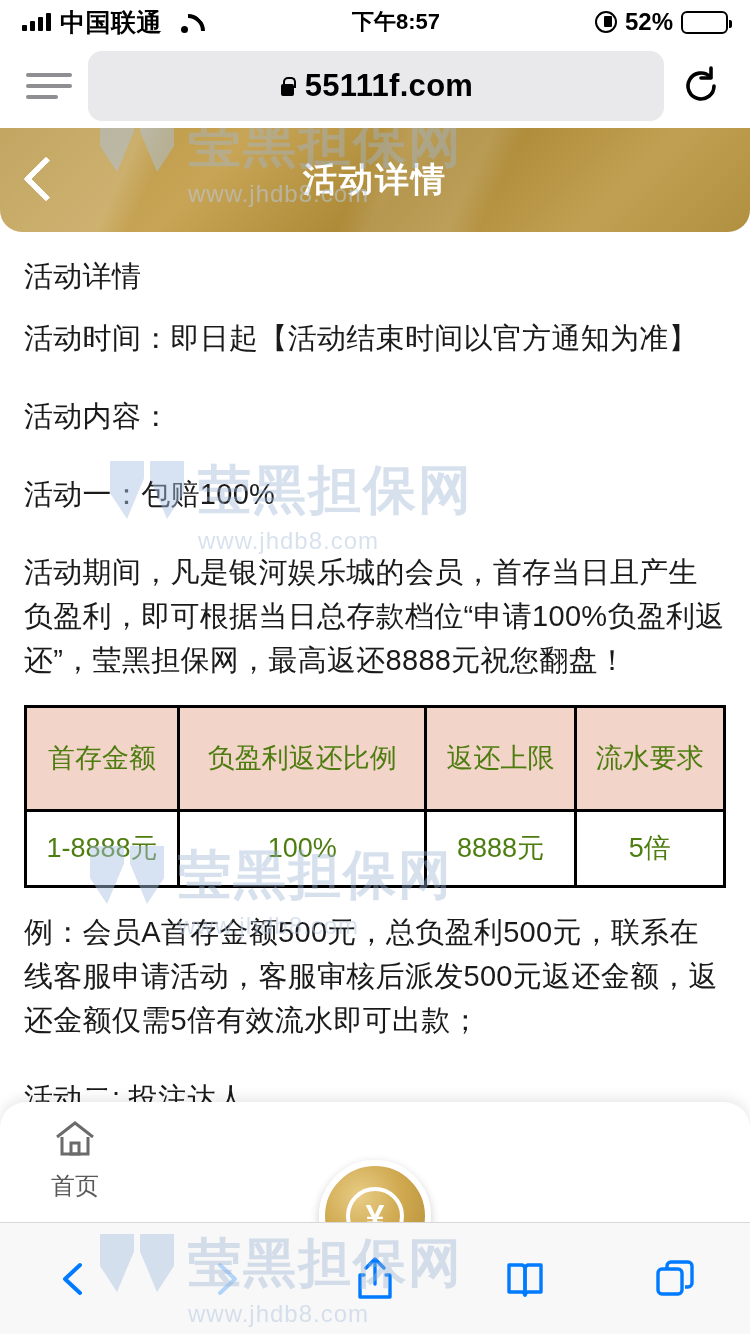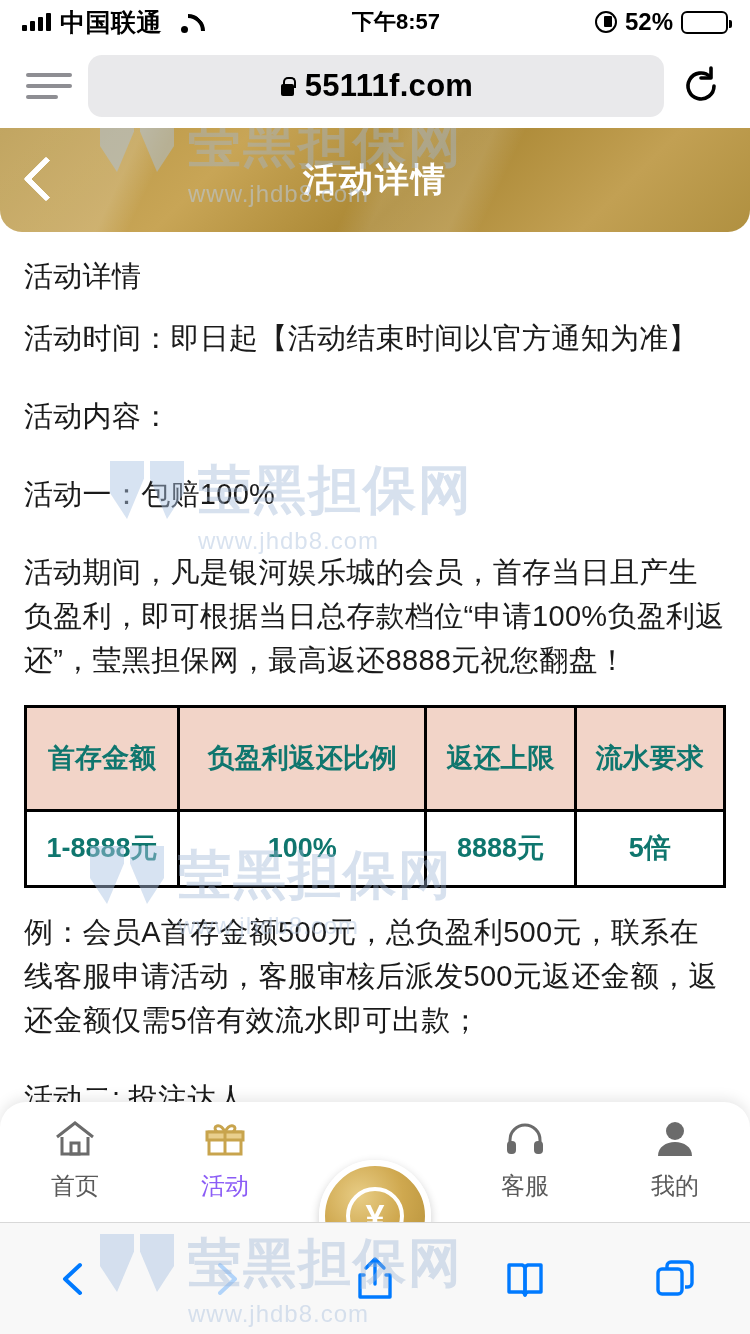--- a/index.html
+++ b/index.html
@@ -57,21 +57,21 @@
     background:#000; border-radius:0 2px 2px 0;
   }
   .battery .fill { height: 100%; background: #000; border-radius: 3px; width: 52%; }
 
   
   .browser-bar {
     height: 84px; background:#fff; display:flex; align-items:center;
     padding: 0 22px; gap: 16px; position: relative; z-index: 30;
   }
   .url-pill {
-    flex: 1; height: 62px; background: #e9e9eb; border-radius: 14px;
+    flex: 1; height: 70px; background: #e9e9eb; border-radius: 14px;
     display: flex; align-items: center; justify-content: center; gap: 10px;
     position: relative;
   }
   .hamburger { width: 46px; display:flex; flex-direction: column; gap:7px; margin-left:4px;}
   .hamburger span { display:block; height:4px; background:#8e8e93; border-radius:2px; }
   .hamburger span:nth-child(1){width:46px}
   .hamburger span:nth-child(2){width:46px}
   .hamburger span:nth-child(3){width:32px}
   .lock-ico { width: 16px; height: 21px; position: relative; }
   .lock-ico::before {
@@ -121,22 +121,22 @@
     letter-spacing: .3px;
   }
   .content p.tight { margin-bottom: 18px; }
   .content p.gap { margin-bottom: 34px; }
 
   table.promo {
     width: 100%; border-collapse: collapse; margin: 4px 0 22px 0;
     border: 3px solid #000;
   }
   table.promo th, table.promo td {
-    border: 3px solid #000; text-align: center; font-size: 27px; color:#0f766e;
-    font-weight: bold; padding: 14px 6px; line-height:1.3;
+    border: 3px solid #000; text-align: center; font-size: 27px; color:#4d7c0f;
+    font-weight: normal; padding: 14px 6px; line-height:1.3;
   }
   table.promo th { background: #f2d4c8; height: 104px; }
   table.promo td { background: #fff; height: 76px; }
 
   
   .wm { position:absolute; pointer-events:none; user-select:none; z-index: 20; opacity:.55; }
   .wm .wm-text { color:#9fb6d6; font-size: 53px; font-weight: bold; letter-spacing:2px; white-space:nowrap; opacity:.75;}
   .wm .wm-sub { color:#b9cbe3; font-size: 24px; letter-spacing:1px; white-space:nowrap; }
   .wm .wm-logo {
     width: 78px; height: 60px; position:relative; display:inline-block; vertical-align:middle;
@@ -149,20 +149,21 @@
   .wm .wm-logo::after  { left:40px; clip-path: polygon(0 0, 100% 0, 100% 55%, 50% 100%, 0 30%); }
   .wm-row { display:flex; align-items:center; gap:10px; }
 
   
   .tabbar {
     position: absolute; left: 0; right: 0; bottom: 112px; height: 120px;
     background: #fff; border-top-left-radius: 26px; border-top-right-radius: 26px;
     box-shadow: 0 -3px 14px rgba(0,0,0,0.10);
     display: flex; align-items: flex-start; justify-content: space-around;
     z-index: 25;
+    flex-direction: column;
   }
   .tab {
     width: 20%; display:flex; flex-direction:column; align-items:center; gap:8px;
     padding-top: 14px; font-size: 24px; color:#5a5a5a;
   }
   .tab.active { color:#8b5cf6; }
   .tab .ico { height: 46px; display:flex; align-items:center; justify-content:center; }
   .tab .ico svg { display:block; }
   .center-coin {
     position: absolute; left: 50%; transform: translateX(-50%);

